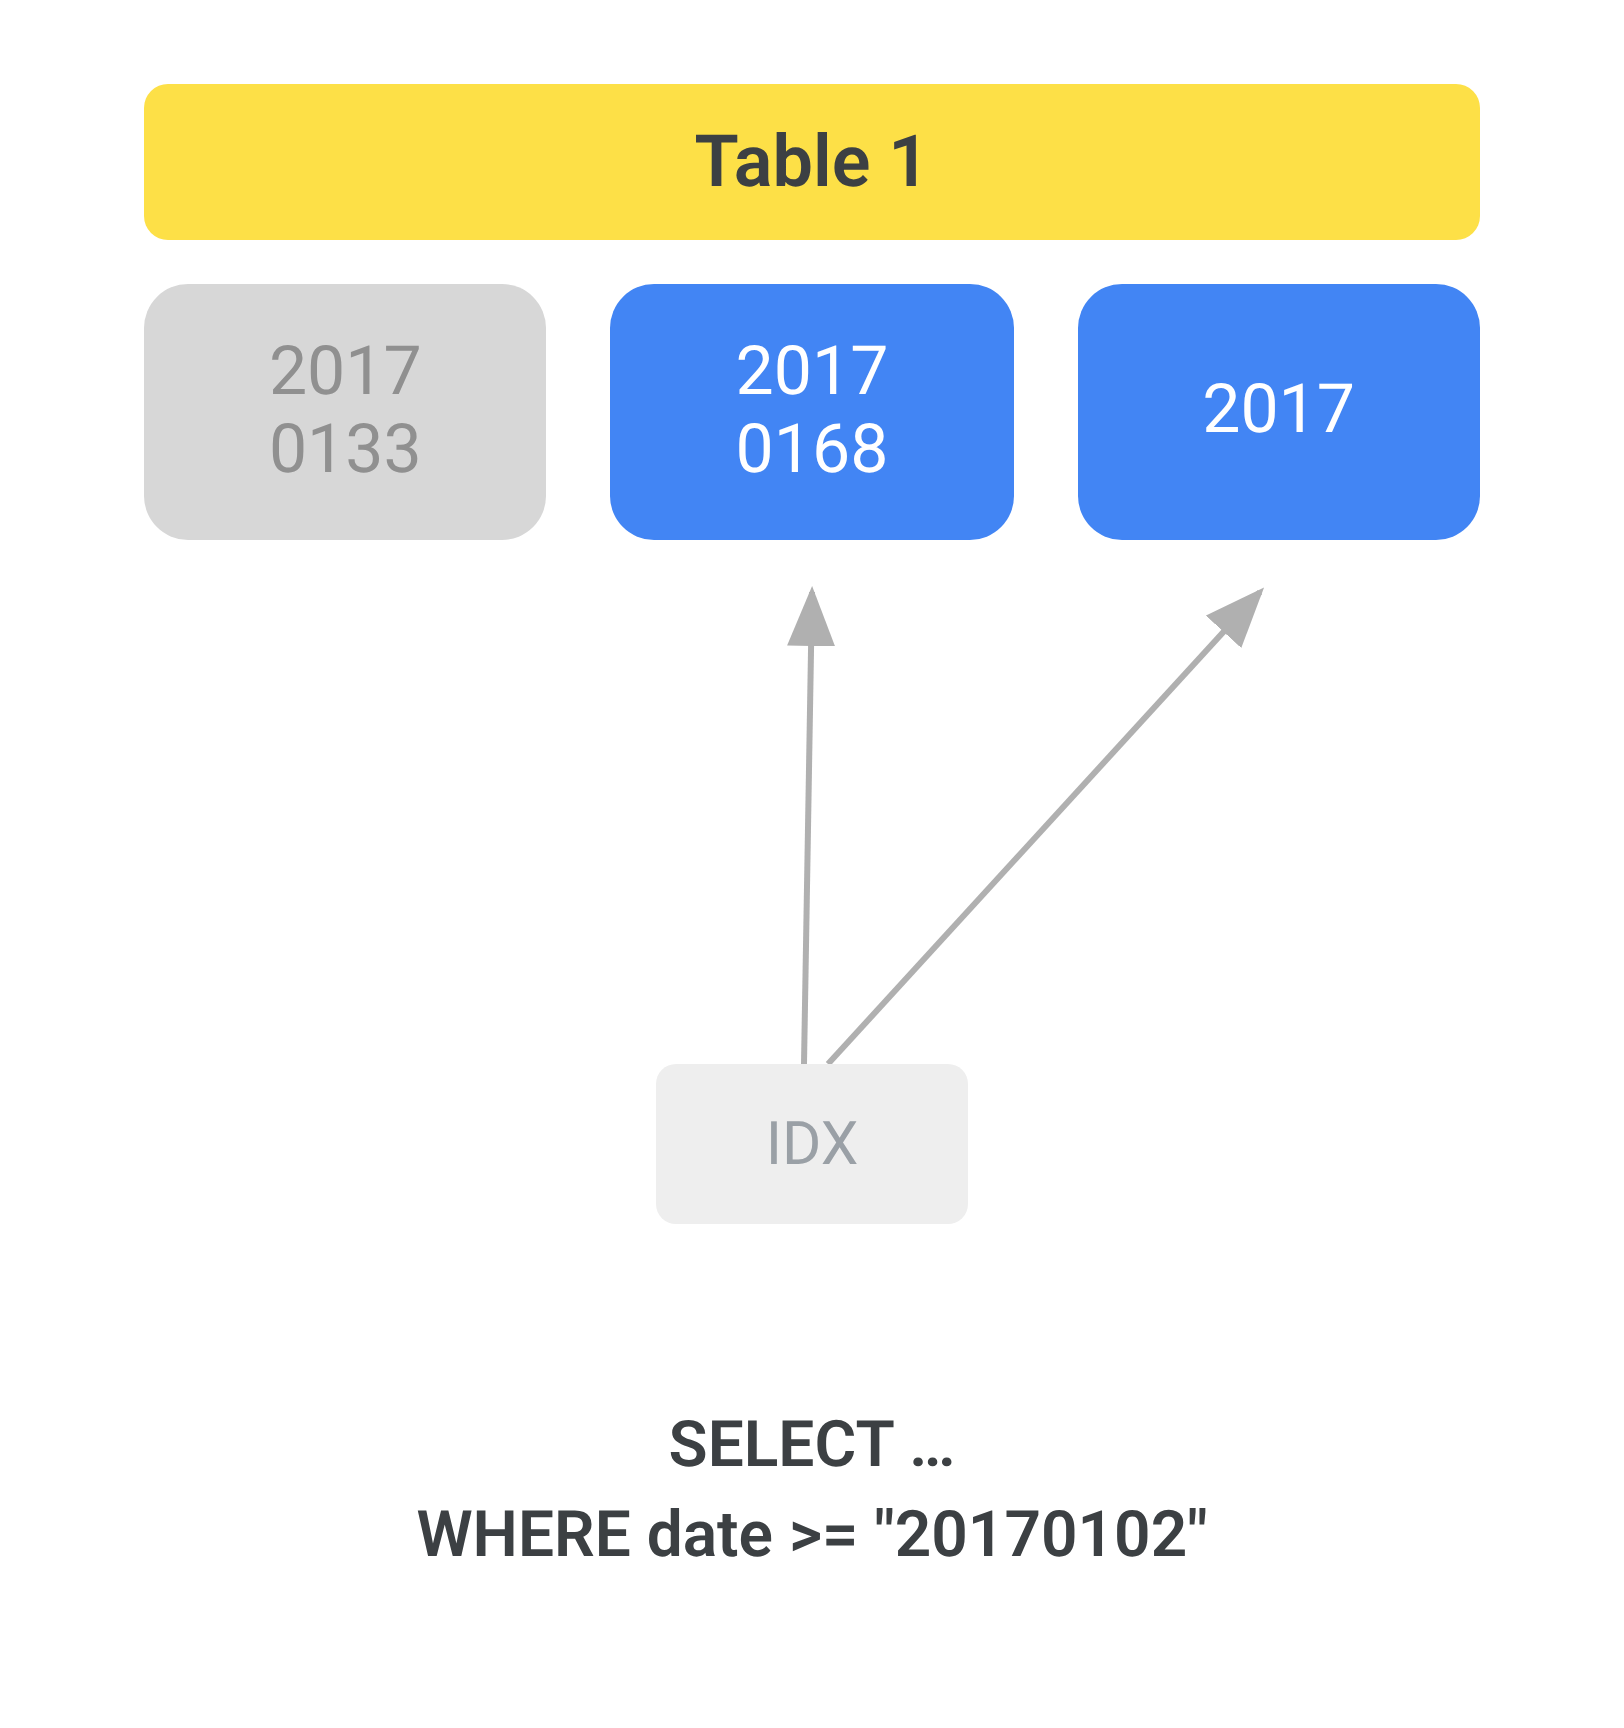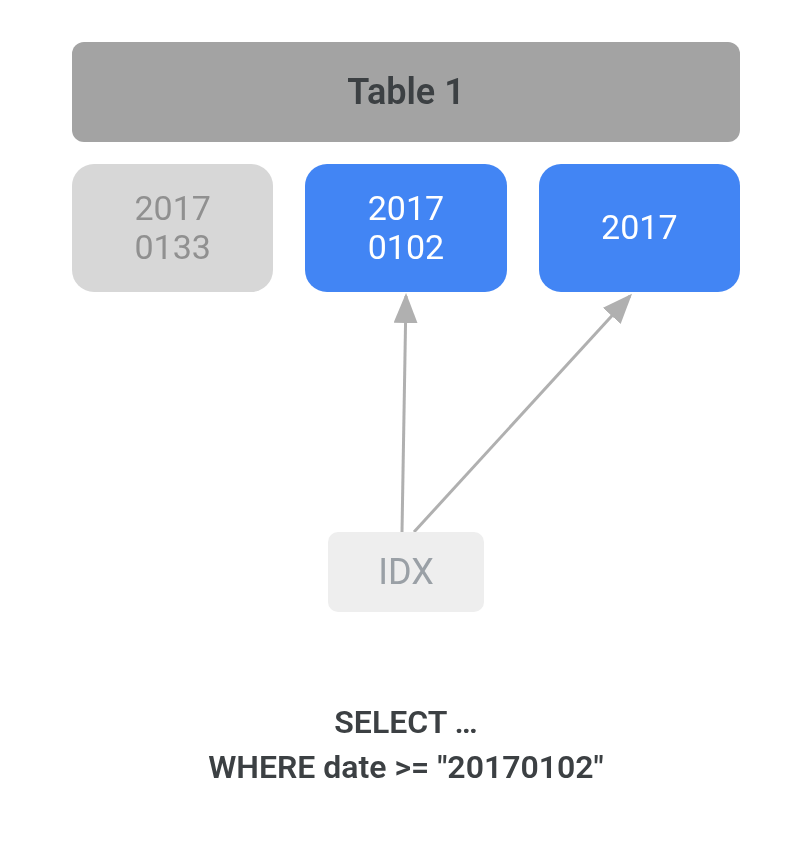--- a/index.html
+++ b/index.html
@@ -12,22 +12,22 @@
     overflow: hidden;
   }
   .canvas {
     position: absolute;
     left: 72px;
     top: 42px;
     width: 668px;
   }
   .table-header {
     width: 100%;
-    height: 100px;
-    background: #a3a3a3;
+    height: 78px;
+    background: #fde047;
     border-radius: 12px;
     display: flex;
     align-items: center;
     justify-content: center;
     font-size: 36px;
     font-weight: 600;
     color: #3c4043;
   }
   .partitions {
     margin-top: 22px;
@@ -58,21 +58,21 @@
     position: absolute;
     left: 328px;
     top: 532px;
     width: 156px;
     height: 80px;
     background: #eeeeee;
     border-radius: 10px;
     display: flex;
     align-items: center;
     justify-content: center;
-    font-size: 36px;
+    font-size: 30px;
     color: #9aa0a6;
     font-weight: 400;
   }
   .sql {
     position: absolute;
     left: 0;
     top: 700px;
     width: 812px;
     text-align: center;
     font-size: 32px;
@@ -96,21 +96,21 @@
   <div class="table-header">
     <span>Table 1</span>
   </div>
   <div class="partitions">
     <div class="part part-gray">
       <span>2017</span>
       <span>0133</span>
     </div>
     <div class="part part-blue">
       <span>2017</span>
-      <span>0102</span>
+      <span>0168</span>
     </div>
     <div class="part part-blue">
       <span>2017</span>
     </div>
   </div>
 </div>
 
 <svg class="arrows">
   <defs>
     <marker id="arrowhead" markerWidth="10" markerHeight="8" refX="9" refY="4" orient="auto">

